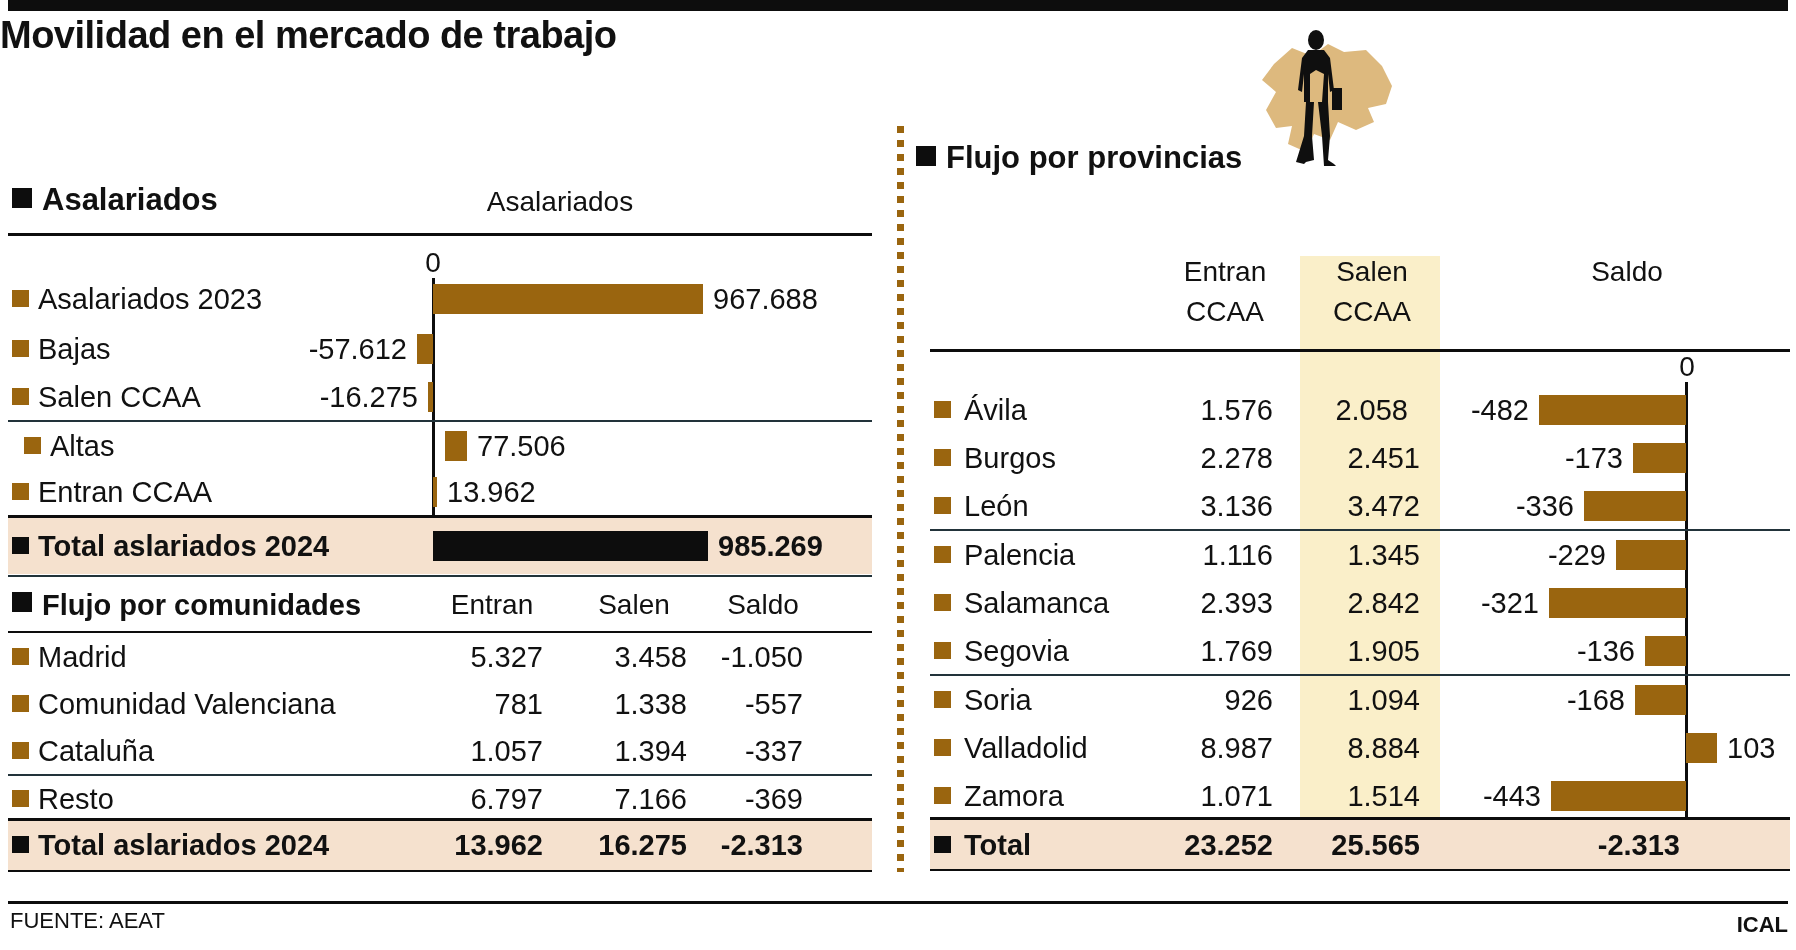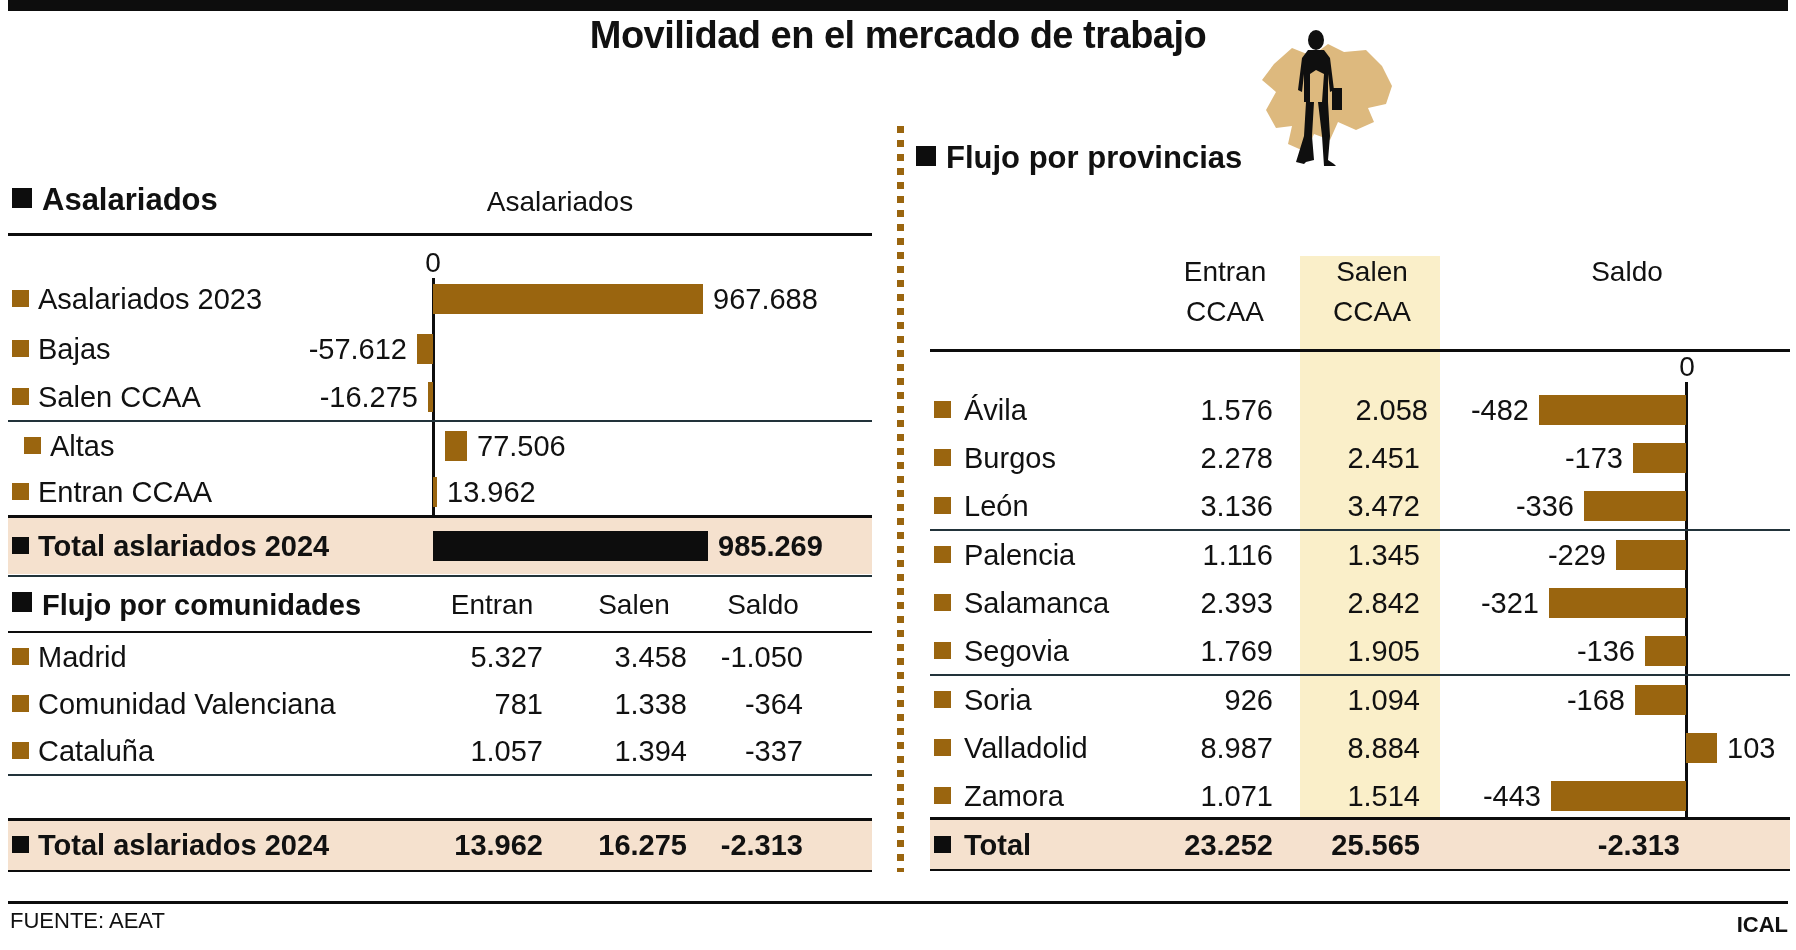--- a/index.html
+++ b/index.html
@@ -1,20 +1,20 @@
 <!DOCTYPE html>
 <html><head>
 <meta charset="utf-8">
 <style>
   html,body{margin:0;padding:0;background:#fff;}
   .canvas{position:relative;width:1796px;height:950px;background:#fff;overflow:hidden;
           font-family:"Liberation Sans","DejaVu Sans",sans-serif;color:#111;}
   .abs{position:absolute;}
   .topbar{left:8px;top:0;width:1780px;height:11px;background:#0d0d0d;}
-  .title{left:0;top:14px;width:100%;text-align:center;font-size:38px;font-weight:bold;letter-spacing:-0.5px;}
+  .title{left:0;top:14px;width:100%;text-align:left;font-size:38px;font-weight:bold;letter-spacing:-0.5px;}
   .hline{background:#0d0d0d;}
   .hline.thin{background:#22333a;}
   .beige{background:#f5e1ce;}
   .hlcol{background:#faefc9;}
   .dotted{left:897px;top:126px;width:7px;height:746px;
           background:repeating-linear-gradient(to bottom,#9a650f 0 7px,transparent 7px 14px);}
   .b{position:absolute;width:17px;height:17px;background:#9a650f;display:block;}
   .b.black{background:#0d0d0d;}
   .b.hb{width:20px;height:20px;}
   .h1{font-size:31px;font-weight:bold;}
@@ -118,30 +118,37 @@
     <span class="rl">Madrid</span>
     <span class="num" style="right:1253px;">5.327</span>
     <span class="num" style="right:1109px;">3.458</span>
     <span class="num" style="right:993px;">-1.050</span>
   </div>
   <div class="crow" style="top:687px;">
     <span class="b"></span>
     <span class="rl">Comunidad Valenciana</span>
     <span class="num" style="right:1253px;">781</span>
     <span class="num" style="right:1109px;">1.338</span>
-    <span class="num" style="right:993px;">-364</span>
+    <span class="num" style="right:993px;">-557</span>
   </div>
   <div class="crow" style="top:734px;">
     <span class="b"></span>
     <span class="rl">Cataluña</span>
     <span class="num" style="right:1253px;">1.057</span>
     <span class="num" style="right:1109px;">1.394</span>
     <span class="num" style="right:993px;">-337</span>
   </div>
   <div class="abs hline thin" style="left:8px;top:774px;width:864px;height:2px;"></div>
+  <div class="crow" style="top:782px;">
+    <span class="b"></span>
+    <span class="rl">Resto</span>
+    <span class="num" style="right:1253px;">6.797</span>
+    <span class="num" style="right:1109px;">7.166</span>
+    <span class="num" style="right:993px;">-369</span>
+  </div>
 
   <div class="abs hline" style="left:8px;top:818px;width:864px;height:3px;"></div>
   <div class="abs beige" style="left:8px;top:821px;width:864px;height:49px;"></div>
   <div class="crow total" style="top:828px;">
     <span class="b black"></span>
     <span class="rl">Total aslariados 2024</span>
     <span class="num" style="right:1253px;">13.962</span>
     <span class="num" style="right:1109px;">16.275</span>
     <span class="num" style="right:993px;">-2.313</span>
   </div>
@@ -159,21 +166,21 @@
   <div class="abs colhead" style="left:1557px;top:254px;">Saldo</div>
   <div class="abs hline" style="left:930px;top:349px;width:860px;height:3px;"></div>
 
   <div class="abs zero" style="left:1662px;top:352px;">0</div>
   <div class="vaxis" style="left:1685px;top:382px;height:436px;"></div>
 
   <div class="crow" style="top:393px;">
     <span class="b" style="left:934px;"></span>
     <span class="rl" style="left:964px;">Ávila</span>
     <span class="num" style="right:523px;">1.576</span>
-    <span class="num" style="right:368px;">2.058</span>
+    <span class="num" style="right:388px;">2.058</span>
     <div class="bar" style="width: 147px; left: 1539px;"></div>
     <span class="bval" style="right: 267px;">-482</span>
   </div>
   <div class="crow" style="top:441px;">
     <span class="b" style="left:934px;"></span>
     <span class="rl" style="left:964px;">Burgos</span>
     <span class="num" style="right:523px;">2.278</span>
     <span class="num" style="right:376px;">2.451</span>
     <div class="bar" style="width: 53px; left: 1633px;"></div>
     <span class="bval" style="right: 173px;">-173</span>

